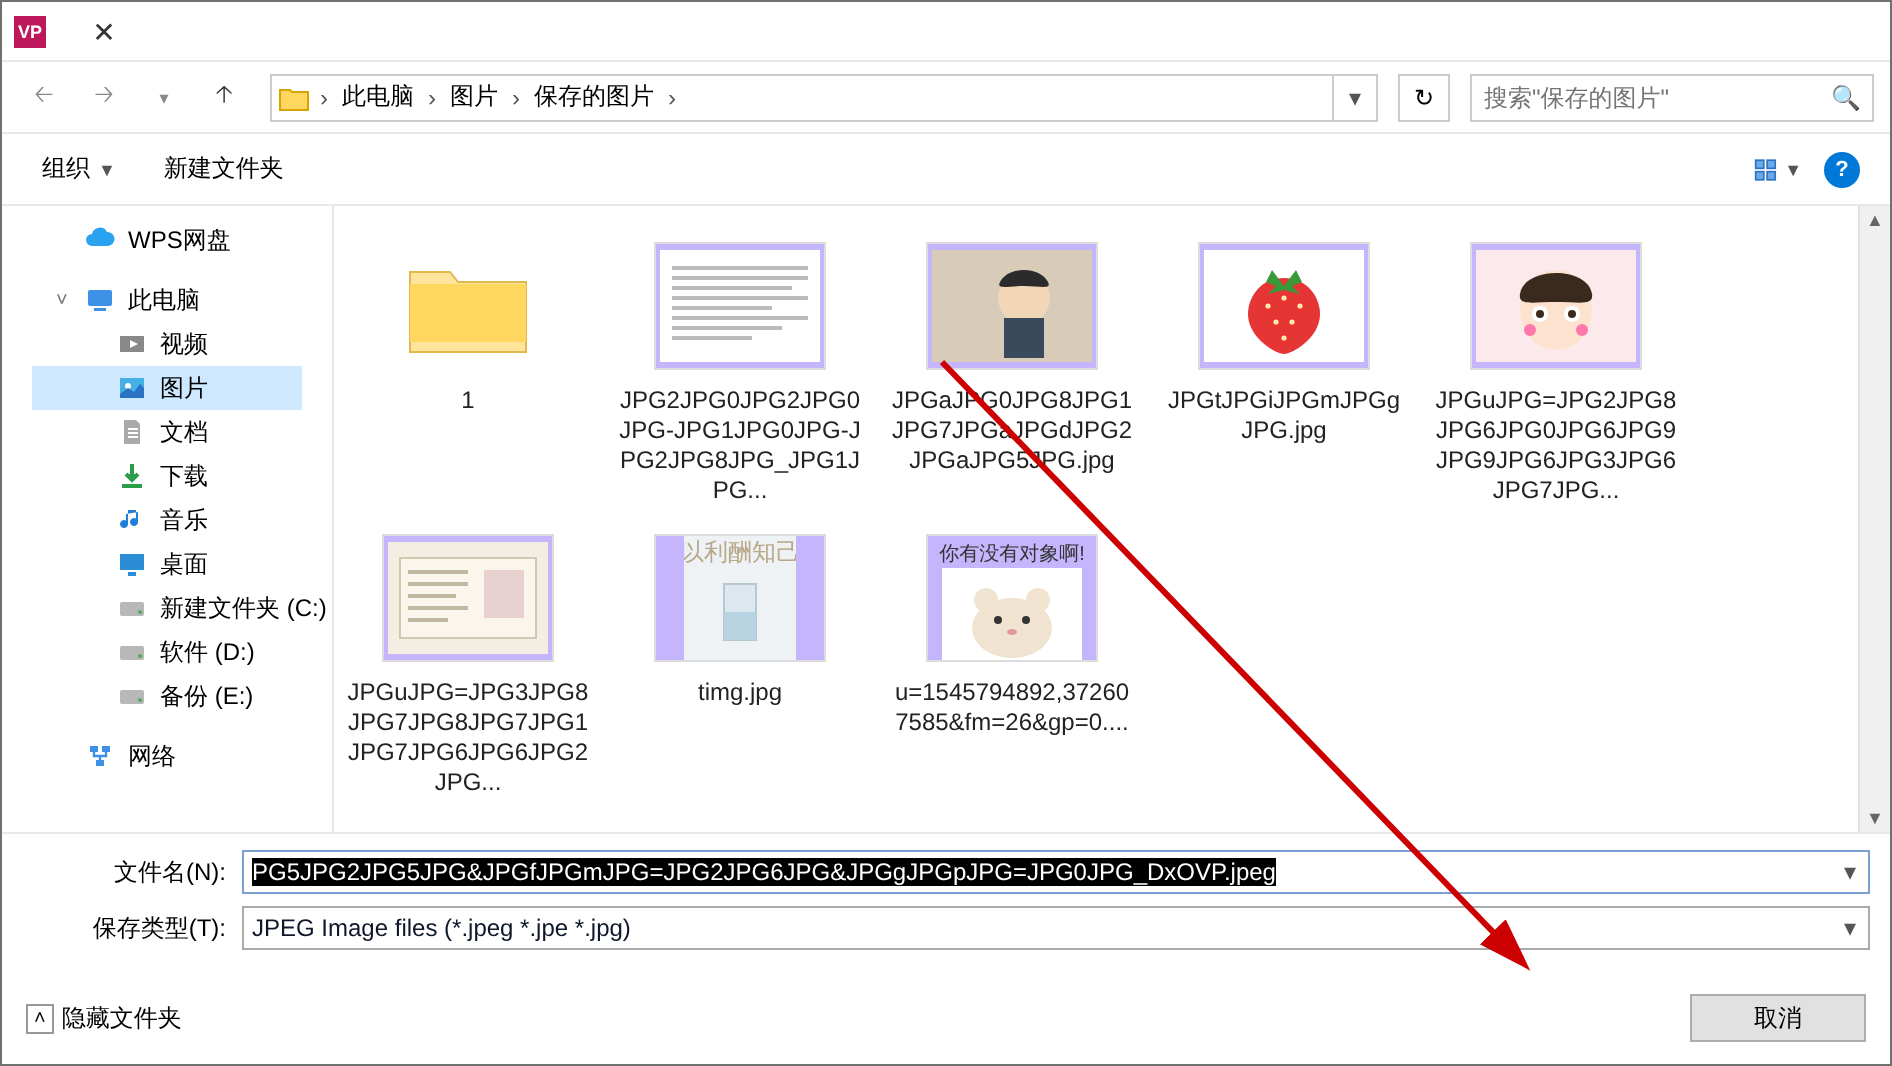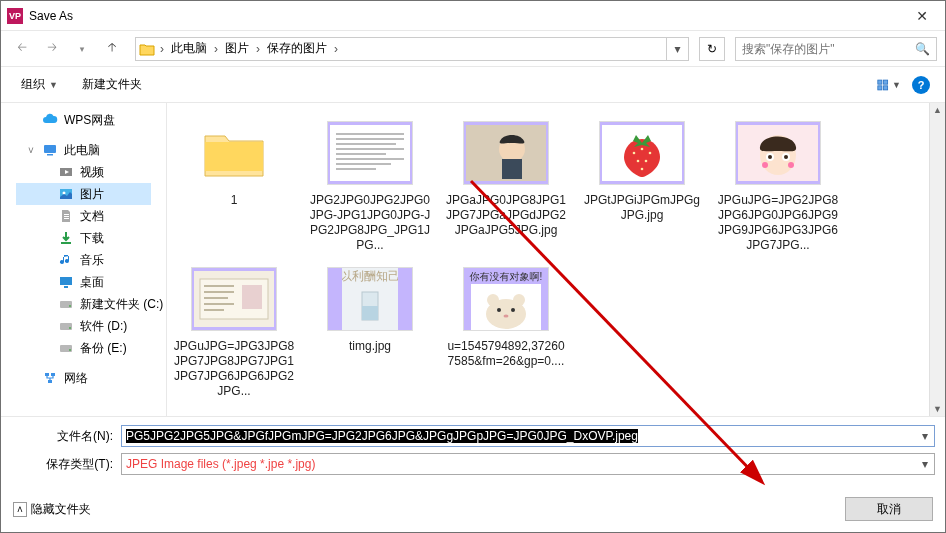--- a/index.html
+++ b/index.html
@@ -46,40 +46,39 @@
 
 .folder-svg { width:70px; height:58px;}
 .img-thumb { width:86px; height:64px; border:1px solid #ddd; background:#c4b5fd; display:flex;align-items:center;justify-content:center; overflow:hidden;}
 
 .bottom { border-top:1px solid #e8e8e8; padding: 8px 10px 6px 10px;}
 .form-row { display:flex; align-items:center; margin-bottom:6px;}
 .form-label { width:110px; text-align:right; padding-right:8px;}
 .form-field { flex:1; height:22px; border:1px solid #7a9fd4; display:flex; align-items:center;}
 .form-field.plain { border-color:#aaa;}
 .form-field input, .form-field .sel-text { flex:1; border:none; outline:none; padding:0 4px; font-size:12px;}
-.form-field .sel-text { color:#ef4444;}
+.form-field .sel-text { color:#0f172a;}
 .selected-text { background:#000000; color:#fff; padding:1px 0;}
 .field-drop { width:18px; display:flex;align-items:center;justify-content:center; color:#555;}
 
 .footer { display:flex; align-items:center; padding:10px 12px 8px 12px; gap:10px;}
 .hide-folders { display:flex; align-items:center; gap:4px;}
 .footer .spacer{flex:1;}
 .btn { min-width:88px; height:24px; border:1px solid #adadad; background:#e1e1e1; display:flex; align-items:center; justify-content:center; padding:0 10px;}
 .btn.primary-highlight { outline: 3px solid #c00; outline-offset:3px;}
 
 .red-arrow { position:absolute; pointer-events:none;}
 .scrollbar-v { position:absolute; right:0; top:0; bottom:0; width:16px; background:#f0f0f0; display:flex; flex-direction:column; align-items:center; justify-content:space-between; padding:2px 0; border-left:1px solid #e0e0e0;}
 .scrollbar-v .arr{ font-size:9px; color:#666;}
 </style>
 </head>
 <body>
 
 <div class="titlebar">
   <div class="app-icon">VP</div>
-  <div class="title">Save As</div>
   <div class="close">✕</div>
 </div>
 
 <div class="navbar">
   <div class="nav-btn">🡠</div>
   <div class="nav-btn">🡢</div>
   <div class="nav-btn" style="font-size:9px;">▾</div>
   <div class="nav-btn enabled">🡡</div>
   <div class="breadcrumb-wrap">
     <div class="bc-icon">

